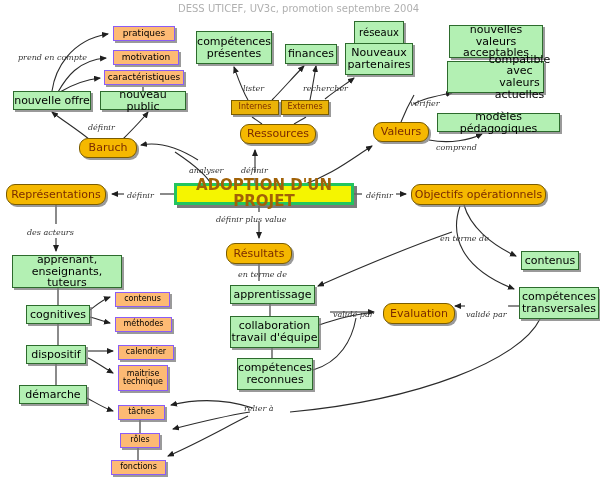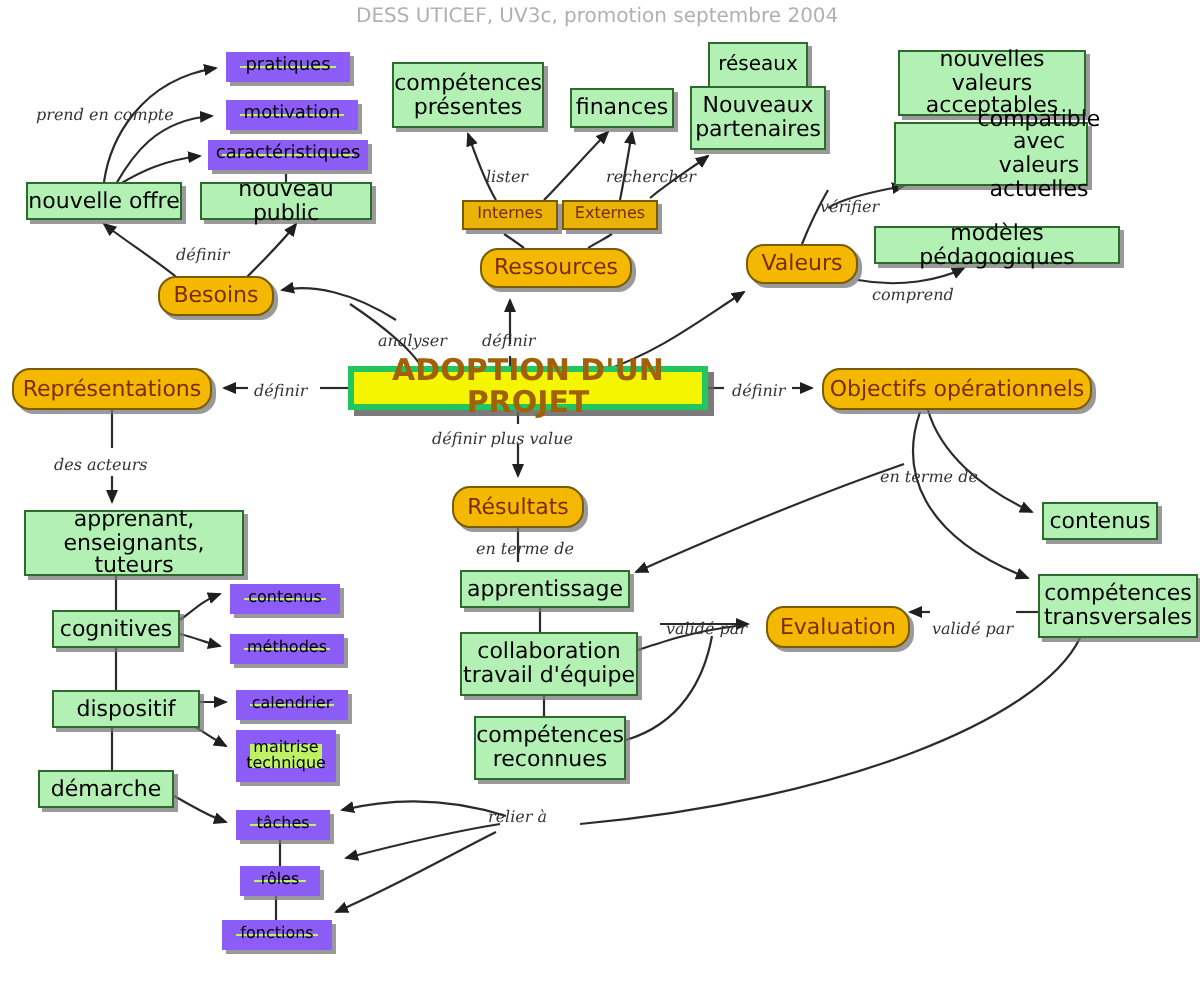--- a/index.html
+++ b/index.html
@@ -38,22 +38,22 @@
 
   
   .n-green {
     background: #b3f0b3;
     border: 1px solid #2d6b2d;
     color: #000000;
     box-shadow: 2px 2px 0 rgba(120,120,120,0.75);
   }
   
   .n-grey {
-    background: #bef264;
-    border: 7px solid #8b5cf6;
+    background: #fdba74;
+    border: 1px solid #8b5cf6;
     color: #000000;
     box-shadow: 2px 2px 0 rgba(120,120,120,0.75);
   }
   
   .n-orange {
     background: #f5b800;
     border: 1px solid #7a5c00;
     border-radius: 9px;
     color: #7a2b00;
     font-weight: normal;
@@ -206,21 +206,21 @@
 
   <div class="caption" id="header-caption">DESS UTICEF, UV3c, promotion septembre 2004</div>
 
 
   <div id="nodes-layer">
       <div class="node n-grey" style="left: 113px; top: 26px; width: 62px; height: 15px; font-size: 9px;">pratiques</div>
       <div class="node n-grey" style="left: 113px; top: 50px; width: 66px; height: 15px; font-size: 9px;">motivation</div>
       <div class="node n-grey" style="left: 104px; top: 70px; width: 80px; height: 15px; font-size: 9px;">caractéristiques</div>
       <div class="node n-green" style="left: 13px; top: 91px; width: 78px; height: 19px; font-size: 11px;">nouvelle offre</div>
       <div class="node n-green" style="left: 100px; top: 91px; width: 86px; height: 19px; font-size: 11px;">nouveau public</div>
-      <div class="node n-orange" style="left: 79px; top: 138px; width: 58px; height: 20px; font-size: 11px;">Besoins</div>
+      <div class="node n-orange" style="left: 79px; top: 138px; width: 58px; height: 20px; font-size: 11px;">Baruch</div>
       <div class="node n-green" style="left: 196px; top: 31px; width: 76px; height: 33px; font-size: 11px;">compétences
 présentes</div>
       <div class="node n-green" style="left: 285px; top: 44px; width: 52px; height: 20px; font-size: 11px;">finances</div>
       <div class="node n-green" style="left: 354px; top: 21px; width: 50px; height: 24px; font-size: 10px;">réseaux</div>
       <div class="node n-green" style="left: 345px; top: 43px; width: 68px; height: 32px; font-size: 11px;">Nouveaux
 partenaires</div>
       <div class="node n-orangebox" style="left: 231px; top: 100px; width: 48px; height: 15px; font-size: 8px;">Internes</div>
       <div class="node n-orangebox" style="left: 281px; top: 100px; width: 48px; height: 15px; font-size: 8px;">Externes</div>
       <div class="node n-orange" style="left: 240px; top: 124px; width: 76px; height: 20px; font-size: 11px;">Ressources</div>
       <div class="node n-orange" style="left: 373px; top: 122px; width: 56px; height: 20px; font-size: 11px;">Valeurs</div>
@@ -228,21 +228,21 @@
 acceptables</div>
       <div class="node n-green" style="left: 447px; top: 61px; width: 97px; height: 32px; font-size: 11px; padding-left: 48px;">compatible avec
 valeurs actuelles</div>
       <div class="node n-green" style="left: 437px; top: 113px; width: 123px; height: 19px; font-size: 11px;">modèles pédagogiques</div>
       <div class="node n-orange" style="left: 6px; top: 184px; width: 100px; height: 21px; font-size: 11px;">Représentations</div>
       <div class="node n-orange" style="left: 411px; top: 184px; width: 135px; height: 21px; font-size: 11px;">Objectifs opérationnels</div>
       <div class="node n-orange" style="left: 226px; top: 243px; width: 66px; height: 21px; font-size: 11px;">Résultats</div>
       <div class="node n-green" style="left: 12px; top: 255px; width: 110px; height: 33px; font-size: 11px;">apprenant,
 enseignants, tuteurs</div>
       <div class="node n-green" style="left: 26px; top: 305px; width: 64px; height: 19px; font-size: 11px;">cognitives</div>
-      <div class="node n-green" style="left: 26px; top: 345px; width: 74px; height: 19px; font-size: 11px;">dispositif</div>
+      <div class="node n-green" style="left: 26px; top: 345px; width: 60px; height: 19px; font-size: 11px;">dispositif</div>
       <div class="node n-green" style="left: 19px; top: 385px; width: 68px; height: 19px; font-size: 11px;">démarche</div>
       <div class="node n-grey" style="left: 115px; top: 292px; width: 55px; height: 15px; font-size: 8px;">contenus</div>
       <div class="node n-grey" style="left: 115px; top: 317px; width: 57px; height: 15px; font-size: 8px;">méthodes</div>
       <div class="node n-grey" style="left: 118px; top: 345px; width: 56px; height: 15px; font-size: 8px;">calendrier</div>
       <div class="node n-grey" style="left: 118px; top: 365px; width: 50px; height: 26px; font-size: 8px;">maitrise
 technique</div>
       <div class="node n-grey" style="left: 118px; top: 405px; width: 47px; height: 15px; font-size: 8px;">tâches</div>
       <div class="node n-grey" style="left: 120px; top: 433px; width: 40px; height: 15px; font-size: 8px;">rôles</div>
       <div class="node n-grey" style="left: 111px; top: 460px; width: 55px; height: 15px; font-size: 8px;">fonctions</div>
       <div class="node n-green" style="left: 230px; top: 285px; width: 85px; height: 19px; font-size: 11px;">apprentissage</div>

